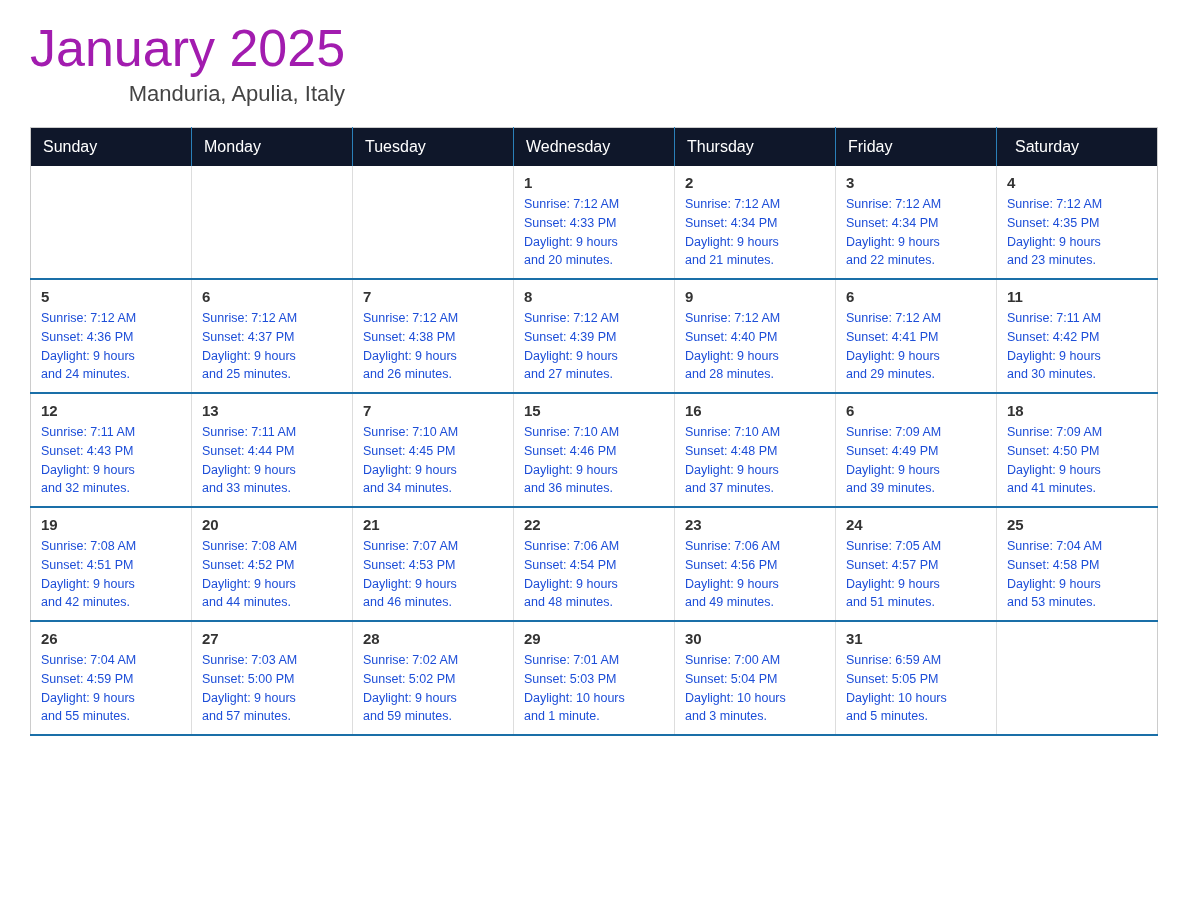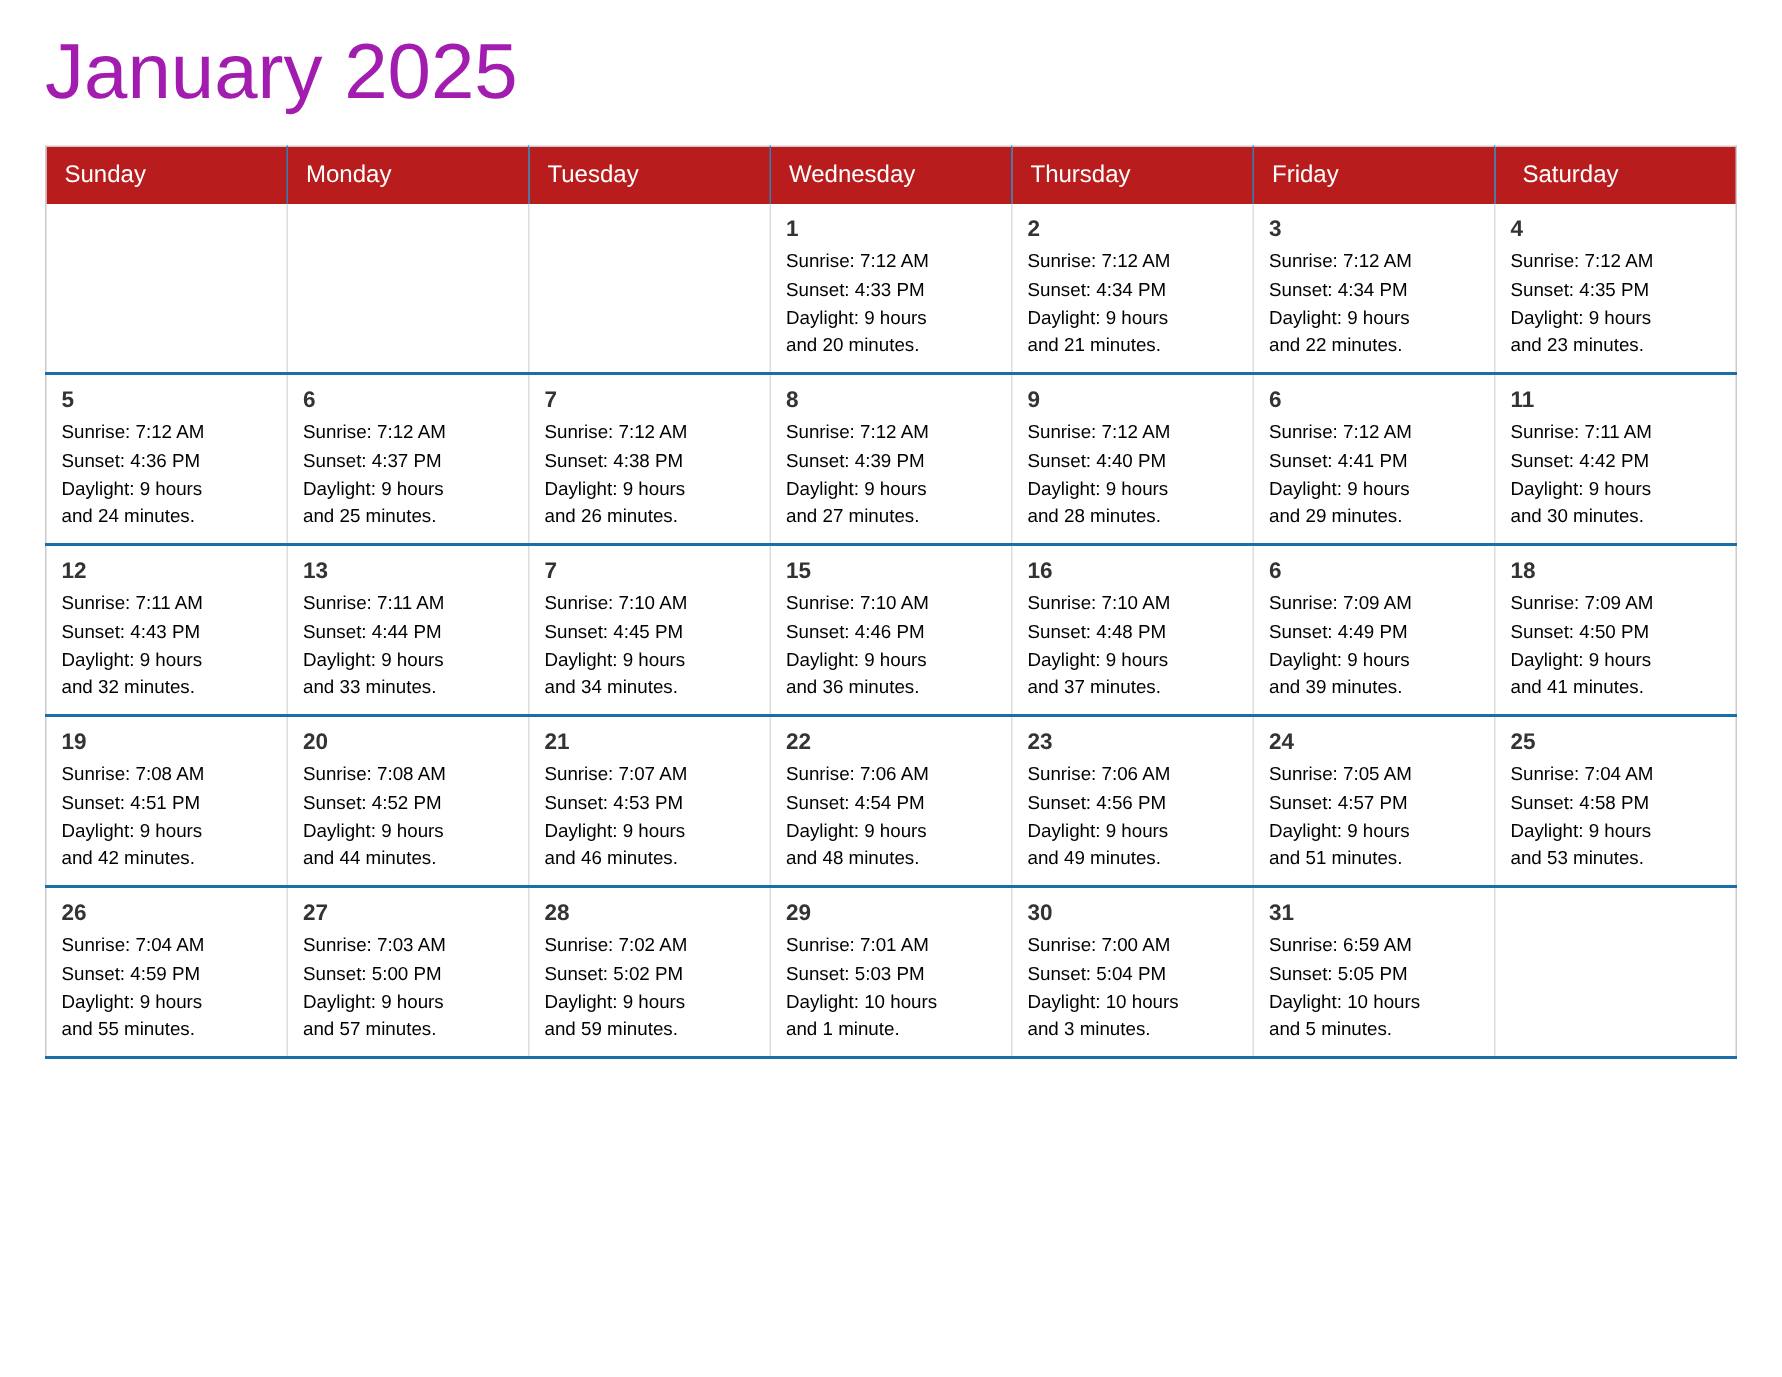--- a/index.html
+++ b/index.html
@@ -31,21 +31,21 @@
       font-weight: normal;
       color: #444;
       margin-top: 4px;
     }
     .calendar {
       width: 100%;
       border-collapse: collapse;
       border: 1px solid #ccc;
     }
     .calendar thead tr {
-      background-color: #b91c1c;
+      background-color: #0f172a;
     }
     .calendar thead th {
       color: #fff;
       font-size: 16px;
       font-weight: normal;
       padding: 10px 12px;
       text-align: left;
       border-right: 1px solid #2a80b9;
       width: calc(100% / 7);
     }
@@ -70,35 +70,36 @@
     }
     .day-number {
       font-size: 15px;
       font-weight: bold;
       margin-bottom: 4px;
       display: block;
     }
     .day-info {
       font-size: 12.5px;
       line-height: 1.5;
-      color: #000000;
+      color: #1d4ed8;
     }
     .empty-cell {
       background: #fff;
     }
     .logo-svg-area {
       width: 180px;
     }
   </style>
 </head>
 <body>
 
 <div class="header">
   <div class="title-block">
     <h1>January 2025</h1>
+    <h2>Manduria, Apulia, Italy</h2>
   </div>
 </div>
 
 <table class="calendar">
   <thead>
     <tr>
       <th>Sunday</th>
       <th>Monday</th>
       <th>Tuesday</th>
       <th>Wednesday</th>

